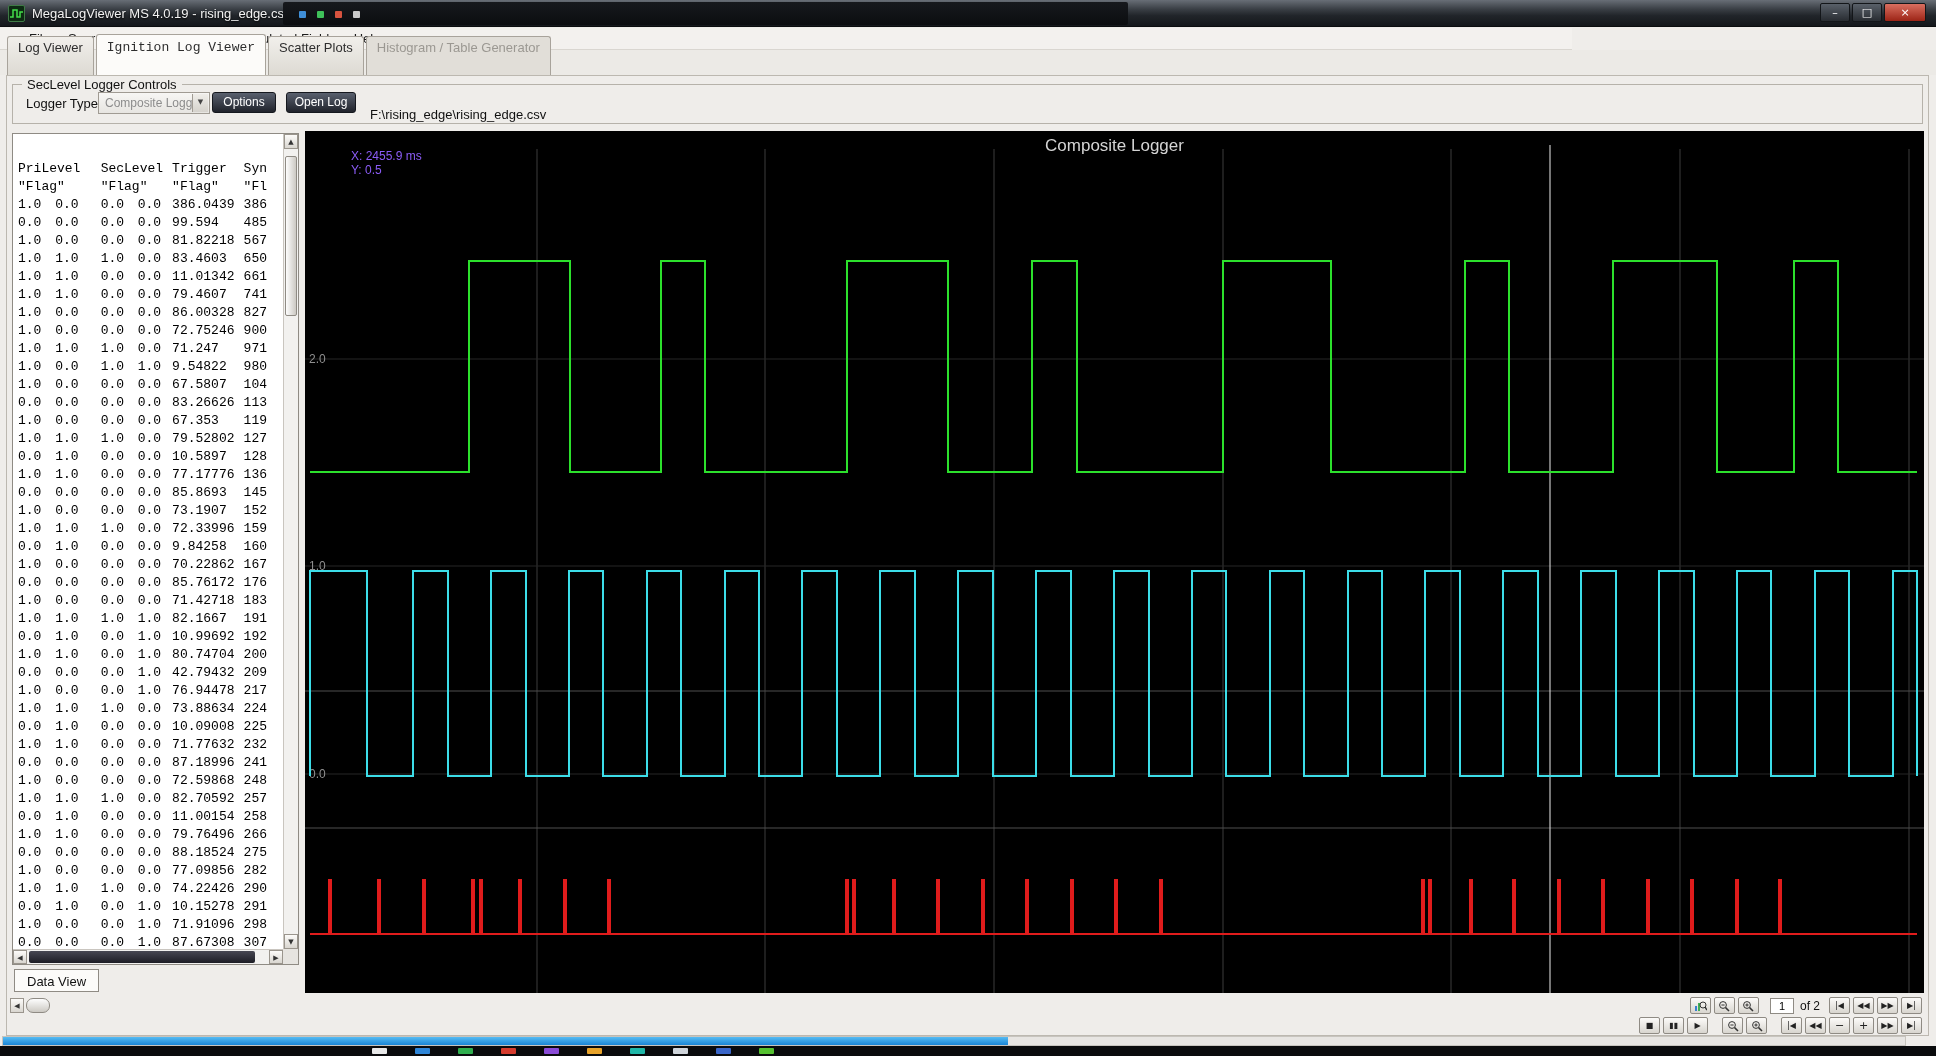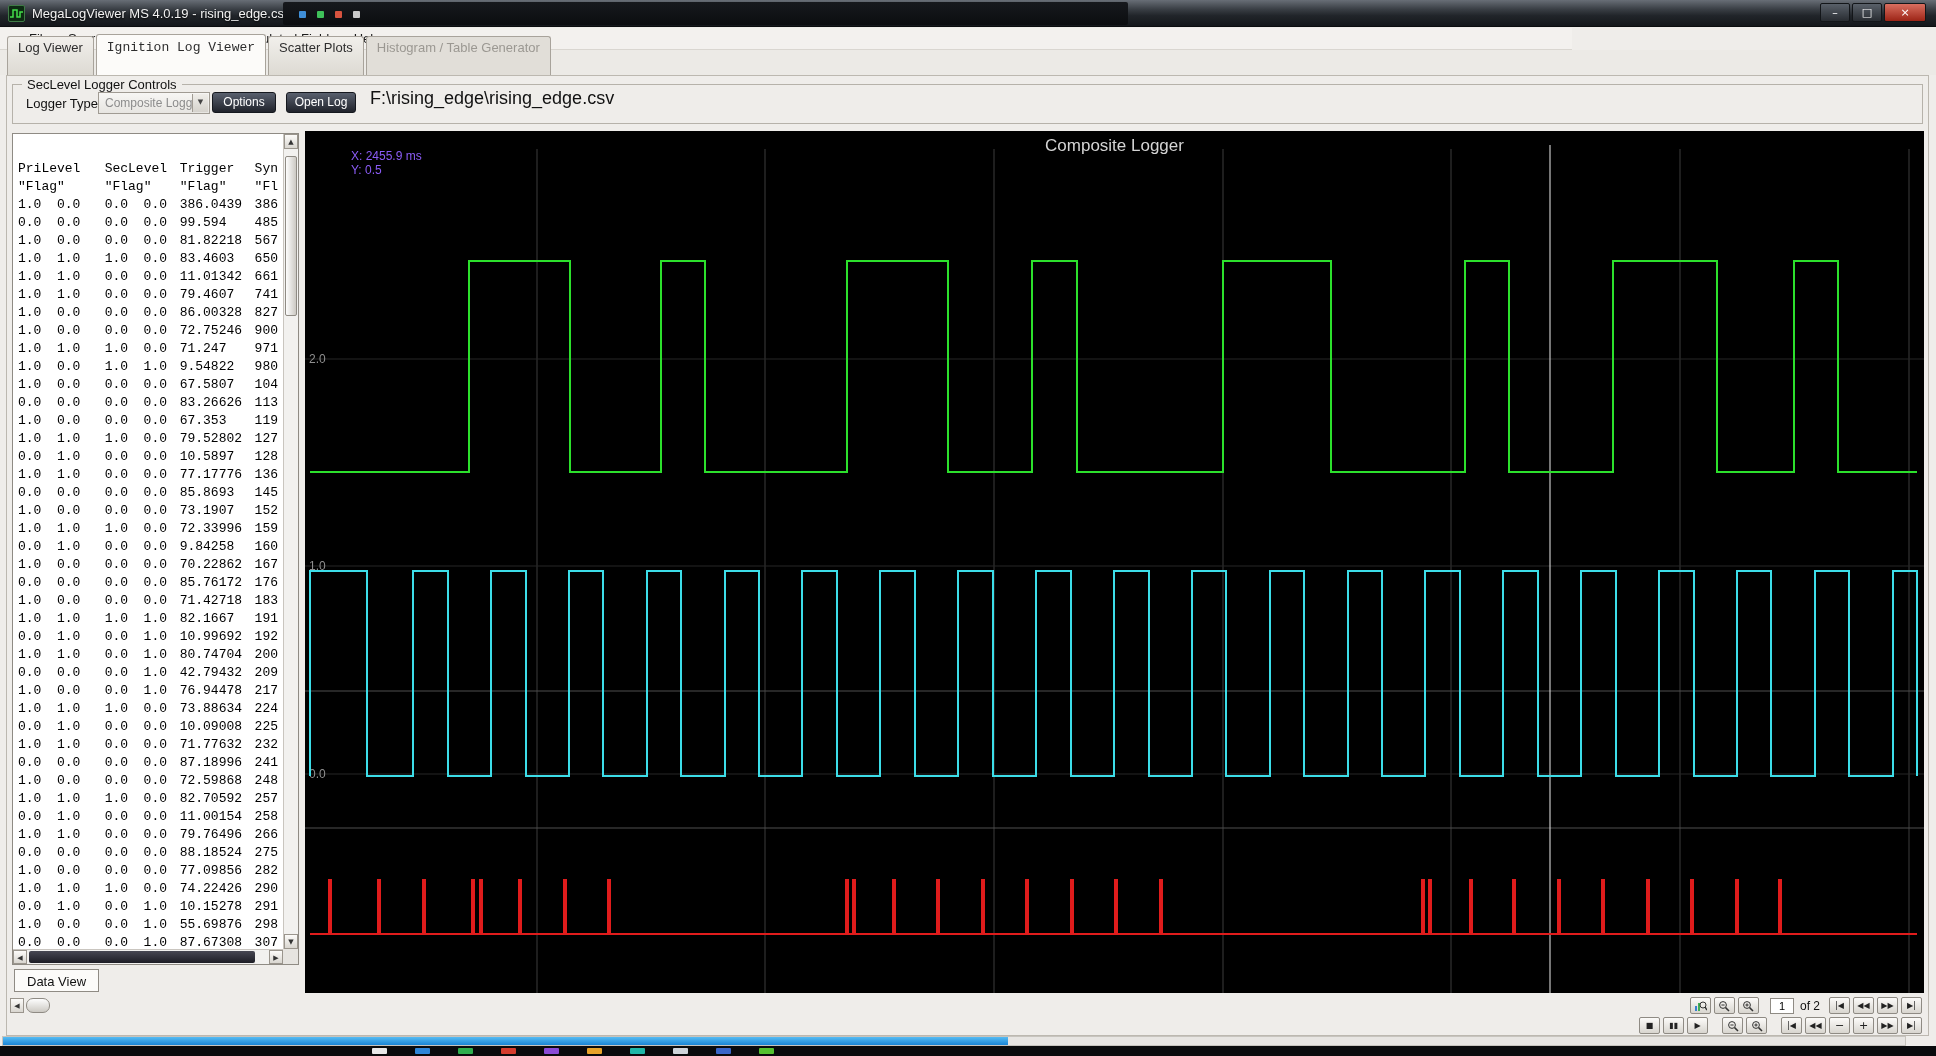--- a/index.html
+++ b/index.html
@@ -50,26 +50,26 @@
     font-size:12px; color:#8c8c8c; padding:3px 18px 0 6px; white-space:nowrap; overflow:hidden; }
   .combo-arrow { position:absolute; right:1px; top:1px; width:16px; height:18px;
     background:linear-gradient(#efede9,#d5d2cc); border-left:1px solid #a09b93;
     font-size:7px; text-align:center; line-height:17px; color:#444;
     font-family:"DejaVu Sans",sans-serif; }
   .btn-dark { position:absolute; top:92px; height:21px; color:#fff; font-size:12px;
     background:linear-gradient(#59606e,#20232b); border:1px solid #15181e;
     border-radius:3px; text-align:center; line-height:19px; }
   .btn-options { left:212px; width:64px; }
   .btn-openlog { left:286px; width:70px; }
-  .file-path { position:absolute; top:88px; left:370px; font-size:18px; color:#111; }
+  .file-path { position:absolute; top:107px; left:370px; font-size:13px; color:#111; }
   
   .table-panel { position:absolute; top:133px; left:12px; width:287px; height:832px;
     background:#fff; border:1px solid #8f8b84; }
   .tbody { position:absolute; top:0; left:0; right:15px; bottom:15px; overflow:hidden;
-    padding:26px 5px 0 5px; font-family:"Liberation Mono","DejaVu Sans Mono",monospace;
+    padding:26px 16px 0 5px; font-family:"Liberation Mono","DejaVu Sans Mono",monospace;
     font-size:13px; color:#000; }
   .thead-row, .trow { display:flex; height:18px; line-height:18px; white-space:pre; }
   .hc0{width:89px}.hc1{width:77px}.hc2{width:77px}.hc3{flex:1}
   .c0{width:40px}.c1{width:49px}.c2{width:40px}.c3{width:37px}.c4{width:77px}.c5{flex:1}
   .vscroll { position:absolute; top:0; right:0; width:15px; bottom:15px;
     background:#f2f1ef; border-left:1px solid #c9c5bf; }
   .sb-arrow { width:14px; height:15px; background:linear-gradient(#fcfbf9,#d9d6d0);
     border:1px solid #9a958d; font-size:7px; color:#333; text-align:center;
     line-height:14px; font-family:"DejaVu Sans",sans-serif; }
   .vscroll .down { position:absolute; bottom:0; }
@@ -217,21 +217,21 @@
         <div class="trow"><span class="c0">1.0</span><span class="c1">1.0</span><span class="c2">0.0</span><span class="c3">0.0</span><span class="c4">71.77632</span><span class="c5">232</span></div>
         <div class="trow"><span class="c0">0.0</span><span class="c1">0.0</span><span class="c2">0.0</span><span class="c3">0.0</span><span class="c4">87.18996</span><span class="c5">241</span></div>
         <div class="trow"><span class="c0">1.0</span><span class="c1">0.0</span><span class="c2">0.0</span><span class="c3">0.0</span><span class="c4">72.59868</span><span class="c5">248</span></div>
         <div class="trow"><span class="c0">1.0</span><span class="c1">1.0</span><span class="c2">1.0</span><span class="c3">0.0</span><span class="c4">82.70592</span><span class="c5">257</span></div>
         <div class="trow"><span class="c0">0.0</span><span class="c1">1.0</span><span class="c2">0.0</span><span class="c3">0.0</span><span class="c4">11.00154</span><span class="c5">258</span></div>
         <div class="trow"><span class="c0">1.0</span><span class="c1">1.0</span><span class="c2">0.0</span><span class="c3">0.0</span><span class="c4">79.76496</span><span class="c5">266</span></div>
         <div class="trow"><span class="c0">0.0</span><span class="c1">0.0</span><span class="c2">0.0</span><span class="c3">0.0</span><span class="c4">88.18524</span><span class="c5">275</span></div>
         <div class="trow"><span class="c0">1.0</span><span class="c1">0.0</span><span class="c2">0.0</span><span class="c3">0.0</span><span class="c4">77.09856</span><span class="c5">282</span></div>
         <div class="trow"><span class="c0">1.0</span><span class="c1">1.0</span><span class="c2">1.0</span><span class="c3">0.0</span><span class="c4">74.22426</span><span class="c5">290</span></div>
         <div class="trow"><span class="c0">0.0</span><span class="c1">1.0</span><span class="c2">0.0</span><span class="c3">1.0</span><span class="c4">10.15278</span><span class="c5">291</span></div>
-        <div class="trow"><span class="c0">1.0</span><span class="c1">0.0</span><span class="c2">0.0</span><span class="c3">1.0</span><span class="c4">55.69876</span><span class="c5">298</span></div>
+        <div class="trow"><span class="c0">1.0</span><span class="c1">0.0</span><span class="c2">0.0</span><span class="c3">1.0</span><span class="c4">71.91096</span><span class="c5">298</span></div>
         <div class="trow"><span class="c0">0.0</span><span class="c1">0.0</span><span class="c2">0.0</span><span class="c3">1.0</span><span class="c4">87.67308</span><span class="c5">307</span></div>
       </div>
   </div>
   <div class="vscroll">
     <div class="sb-arrow">▲</div>
     <div class="vthumb"></div>
     <div class="sb-arrow down">▼</div>
   </div>
   <div class="hscroll">
     <div class="sb-arrow" style="height:14px">◀</div>

